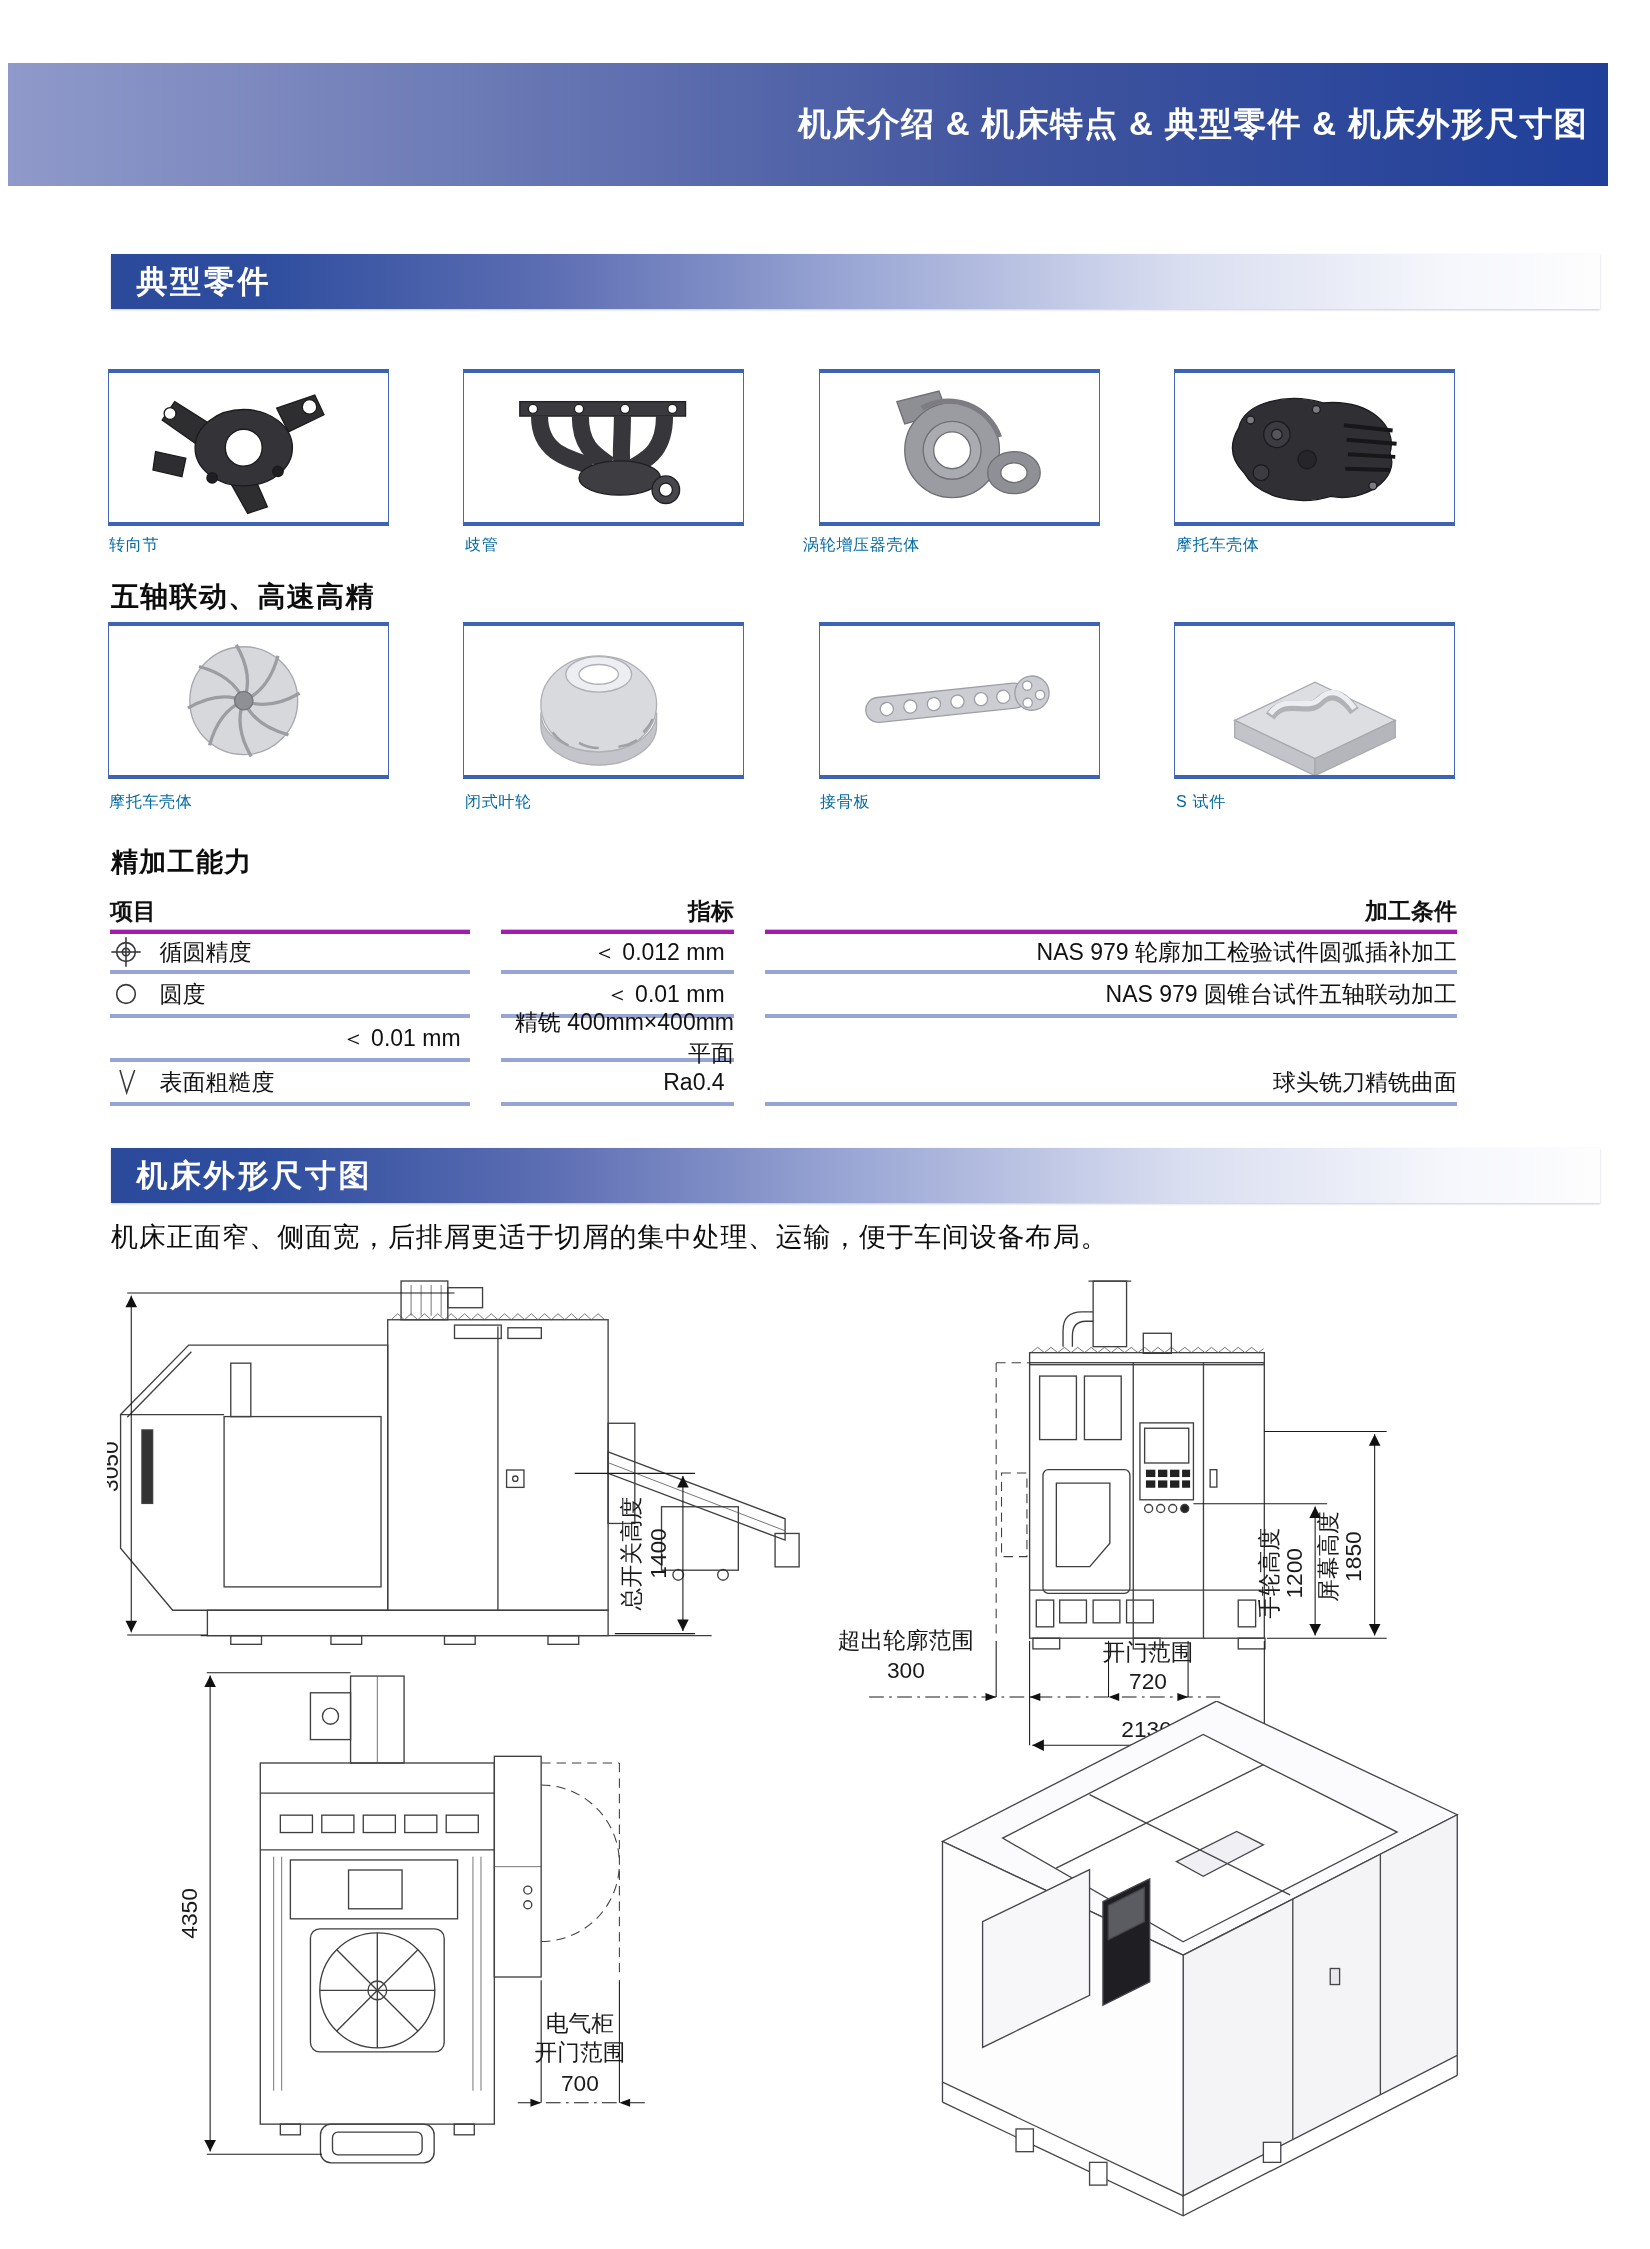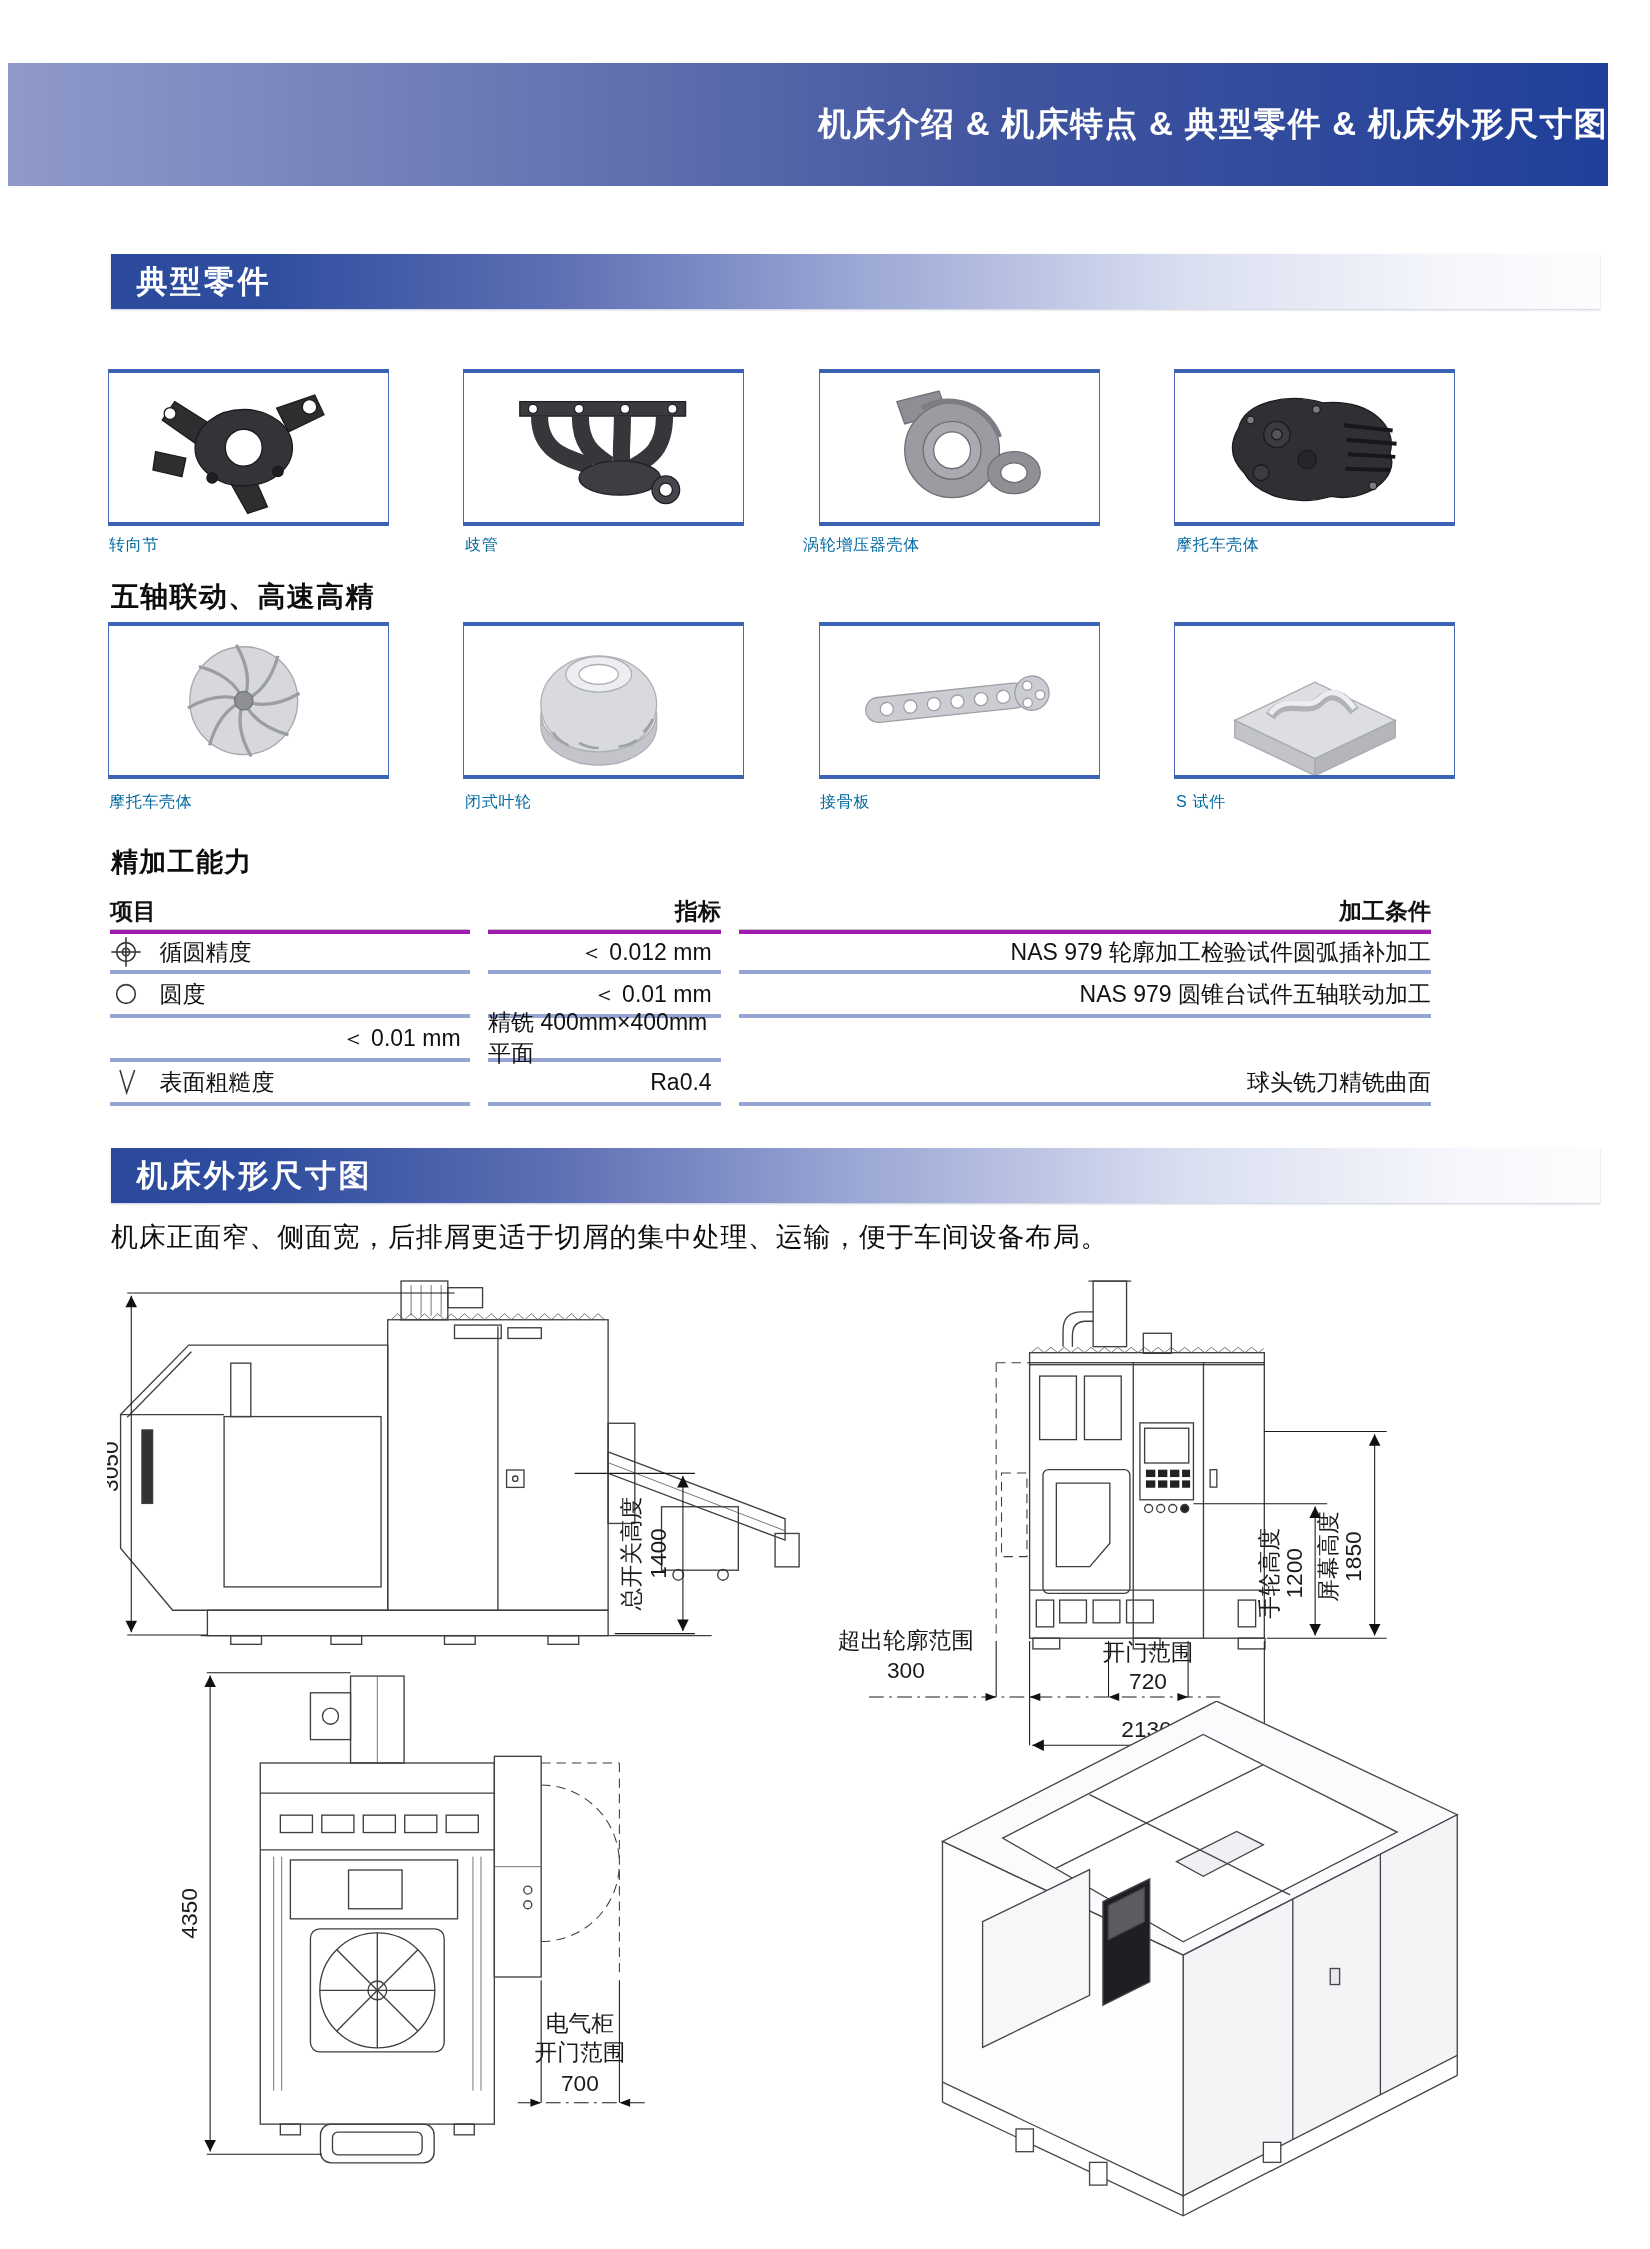--- a/index.html
+++ b/index.html
@@ -3,42 +3,42 @@
 <meta charset="utf-8">
 <style>
   html,body{margin:0;padding:0;background:#fff;}
   .page{position:relative;width:1650px;height:2250px;background:#ffffff;overflow:hidden;
         font-family:"Liberation Sans","DejaVu Sans",sans-serif;color:#111;}
   .abs{position:absolute;}
 
   
   .band{left:8px;top:63px;width:1600px;height:123px;
         background:linear-gradient(90deg,#8f9aca 0%,#6b79b5 30%,#41559f 62%,#1f3f99 100%);
-        display:flex;align-items:center;justify-content:flex-end;box-sizing:border-box;}
+        display:flex;align-items:center;justify-content:flex-end;padding-right:20px;box-sizing:border-box;}
   .band span{color:#fff;font-size:33px;font-weight:600;letter-spacing:1.3px;}
 
   
   .secbar{left:111px;width:1489px;height:55px;
         background:linear-gradient(90deg,#2b4a9c 0%,#2e4d9e 10%,#5e6fb4 30%,#9ba7d5 50%,#d9def0 72%,#f6f7fc 90%,#fdfdfe 100%);
         display:flex;align-items:center;padding-left:25.4px;box-sizing:border-box;
         box-shadow:0 1.3px 2px rgba(40,50,100,.25);}
   .secbar span{color:#fff;font-size:31px;font-weight:700;letter-spacing:2.7px;}
 
   .subtitle{left:111px;font-size:28px;font-weight:700;color:#0d0d0d;letter-spacing:1.3px;}
   .h2{left:111px;font-size:27px;font-weight:700;color:#0d0d0d;letter-spacing:1.3px;}
 
   
   .card{width:281px;height:157px;background:#fff;box-sizing:border-box;
         border:1.3px solid #4668b4;border-top:4px solid #3c63b4;border-bottom:4px solid #3c63b4;
         display:flex;align-items:center;justify-content:center;}
   .caption{font-size:16px;color:#0369a1;font-weight:500;letter-spacing:0.7px;}
 
   
   .ptable{left:110px;top:894px;width:1323px;}
-  .trow{display:grid;grid-template-columns:360px 233px 692px;column-gap:18px;}
+  .trow{display:grid;grid-template-columns:360px 233px 692px;column-gap:31px;text-align:right;}
   .trow>div{box-sizing:border-box;}
   .thead>div{height:36px;border-bottom:0.7px solid #c2c2c2;font-size:23px;font-weight:700;
              display:flex;align-items:center;}
   .tbody>div{height:44px;border-bottom:4px solid #97a5d5;font-size:23px;
              display:flex;align-items:center;}
   .tbody.first>div{border-top:4px solid #a21caf;}
   .c-item{justify-content:flex-start;gap:17.4px;}
   .c-val{justify-content:flex-end;padding-right:9.4px;}
   .c-val.hd{padding-right:0;}
   .c-cond{justify-content:flex-end;}

